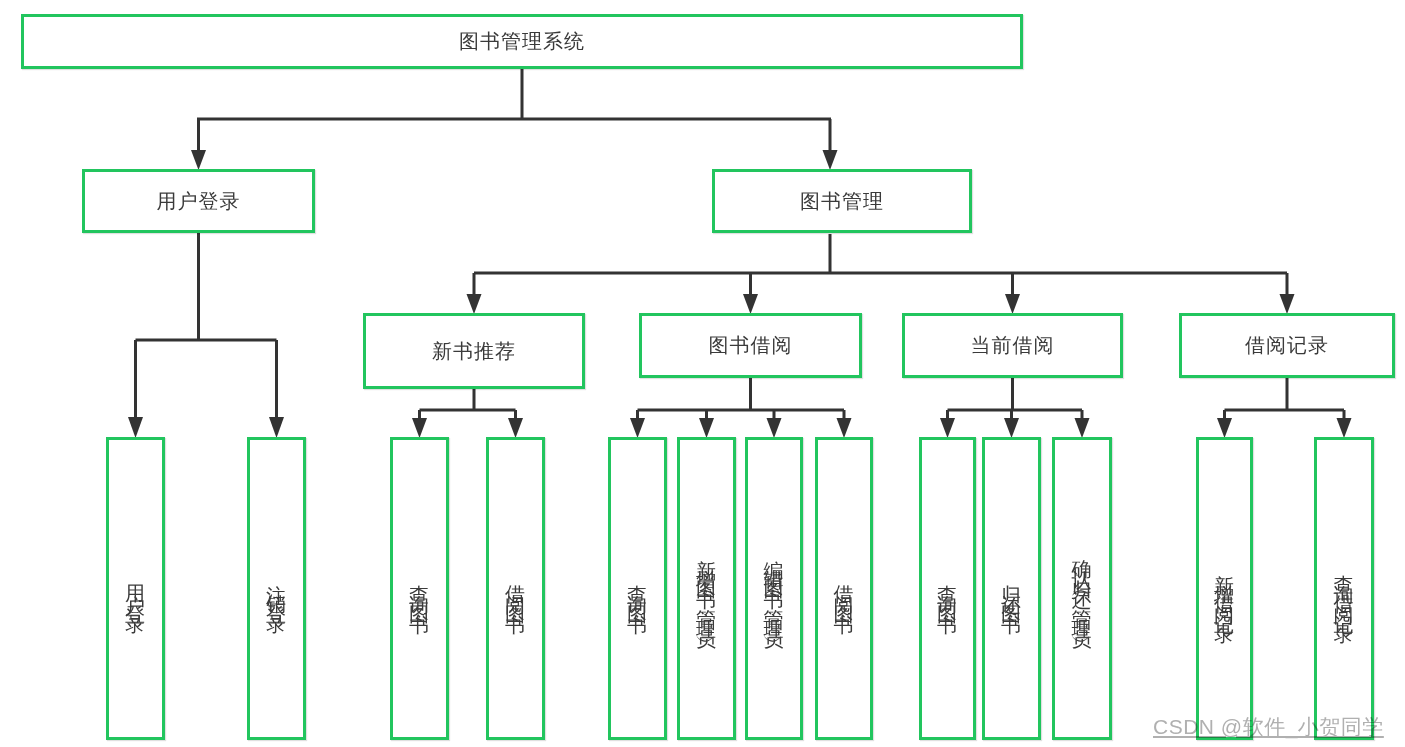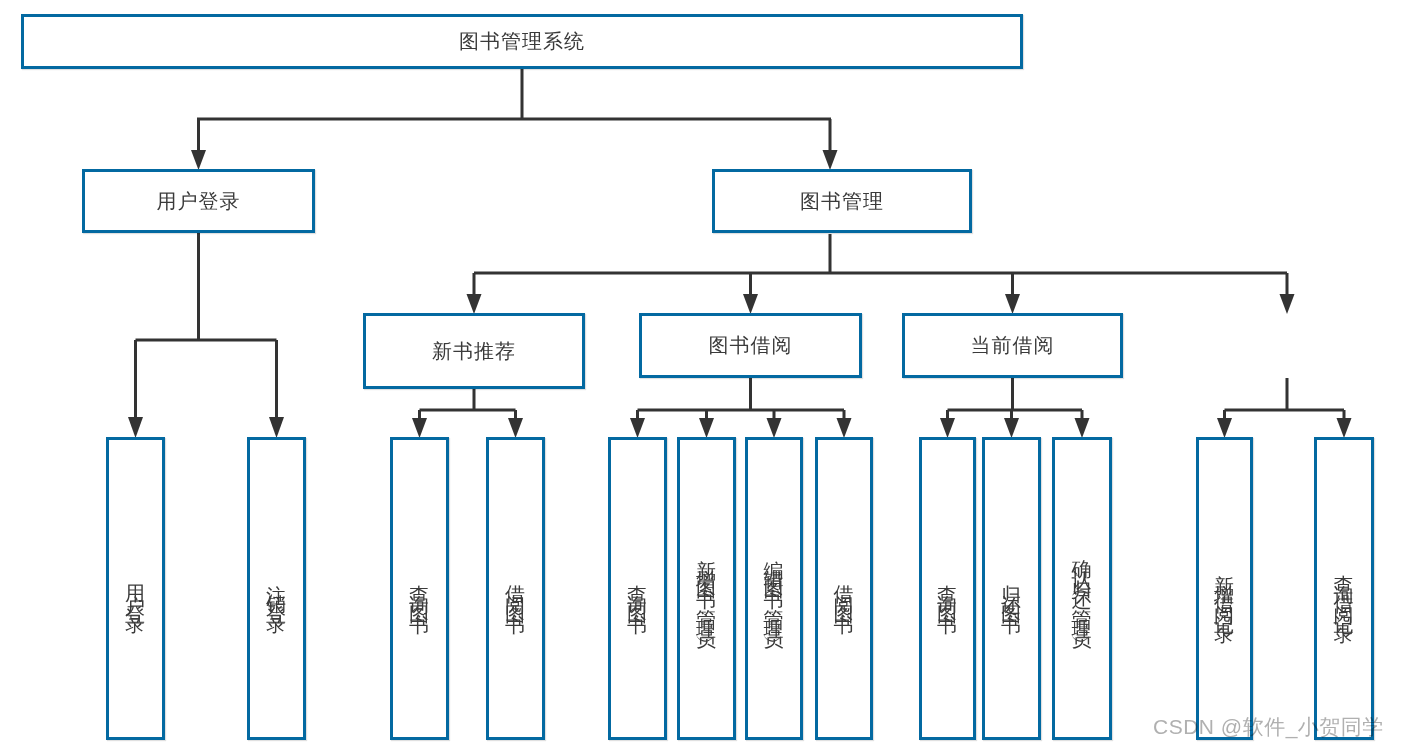--- a/index.html
+++ b/index.html
@@ -6,21 +6,21 @@
   .canvas {
     position:relative;
     width:1405px; height:747px;
     background:#ffffff;
     font-family:"Liberation Sans", sans-serif;
     overflow:hidden;
   }
   .node {
     position:absolute;
     box-sizing:border-box;
-    border:3px solid #0369a1;
+    border:3px solid #22c55e;
     background:#ffffff;
     display:flex;
     align-items:center;
     justify-content:center;
     color:#3a3a3a;
     font-size:20px;
     letter-spacing:1px;
     box-shadow:1px 1px 1px rgba(0,0,0,0.12);
     z-index:2;
   }
@@ -39,20 +39,21 @@
   svg.connectors polygon { fill:#333333; stroke:none; }
   .watermark {
     position:absolute;
     left:1153px; top:713px;
     font-size:21px;
     color:#b0b0b0;
     letter-spacing:0.5px;
     z-index:5;
     mix-blend-mode:multiply;
     white-space:nowrap;
+    text-decoration:underline;
   }
 </style>
 </head>
 <body>
 
 <div class="canvas">
 
   <svg class="connectors" width="1405" height="747">
     <g>
       <path d="M522 68 V119 M197 119 H831 M198.5 119 V152 M830 119 V152"></path>
@@ -109,20 +110,23 @@
 
   <div class="node" style="left:363px;top:313px;width:222px;height:76px">
     <span>新书推荐</span>
   </div>
   <div class="node" style="left:639px;top:313px;width:223px;height:65px">
     <span>图书借阅</span>
   </div>
   <div class="node" style="left:902px;top:313px;width:221px;height:65px">
     <span>当前借阅</span>
   </div>
+  <div class="node" style="left:1179px;top:313px;width:216px;height:65px">
+    <span>借阅记录</span>
+  </div>
 
   <div class="node v" style="left:106px;top:437px;width:59px;height:303px">
     <span>用户登录</span>
   </div>
   <div class="node v" style="left:247px;top:437px;width:59px;height:303px">
     <span>注销登录</span>
   </div>
 
   <div class="node v" style="left:390px;top:437px;width:59px;height:303px">
     <span>查询图书</span>

